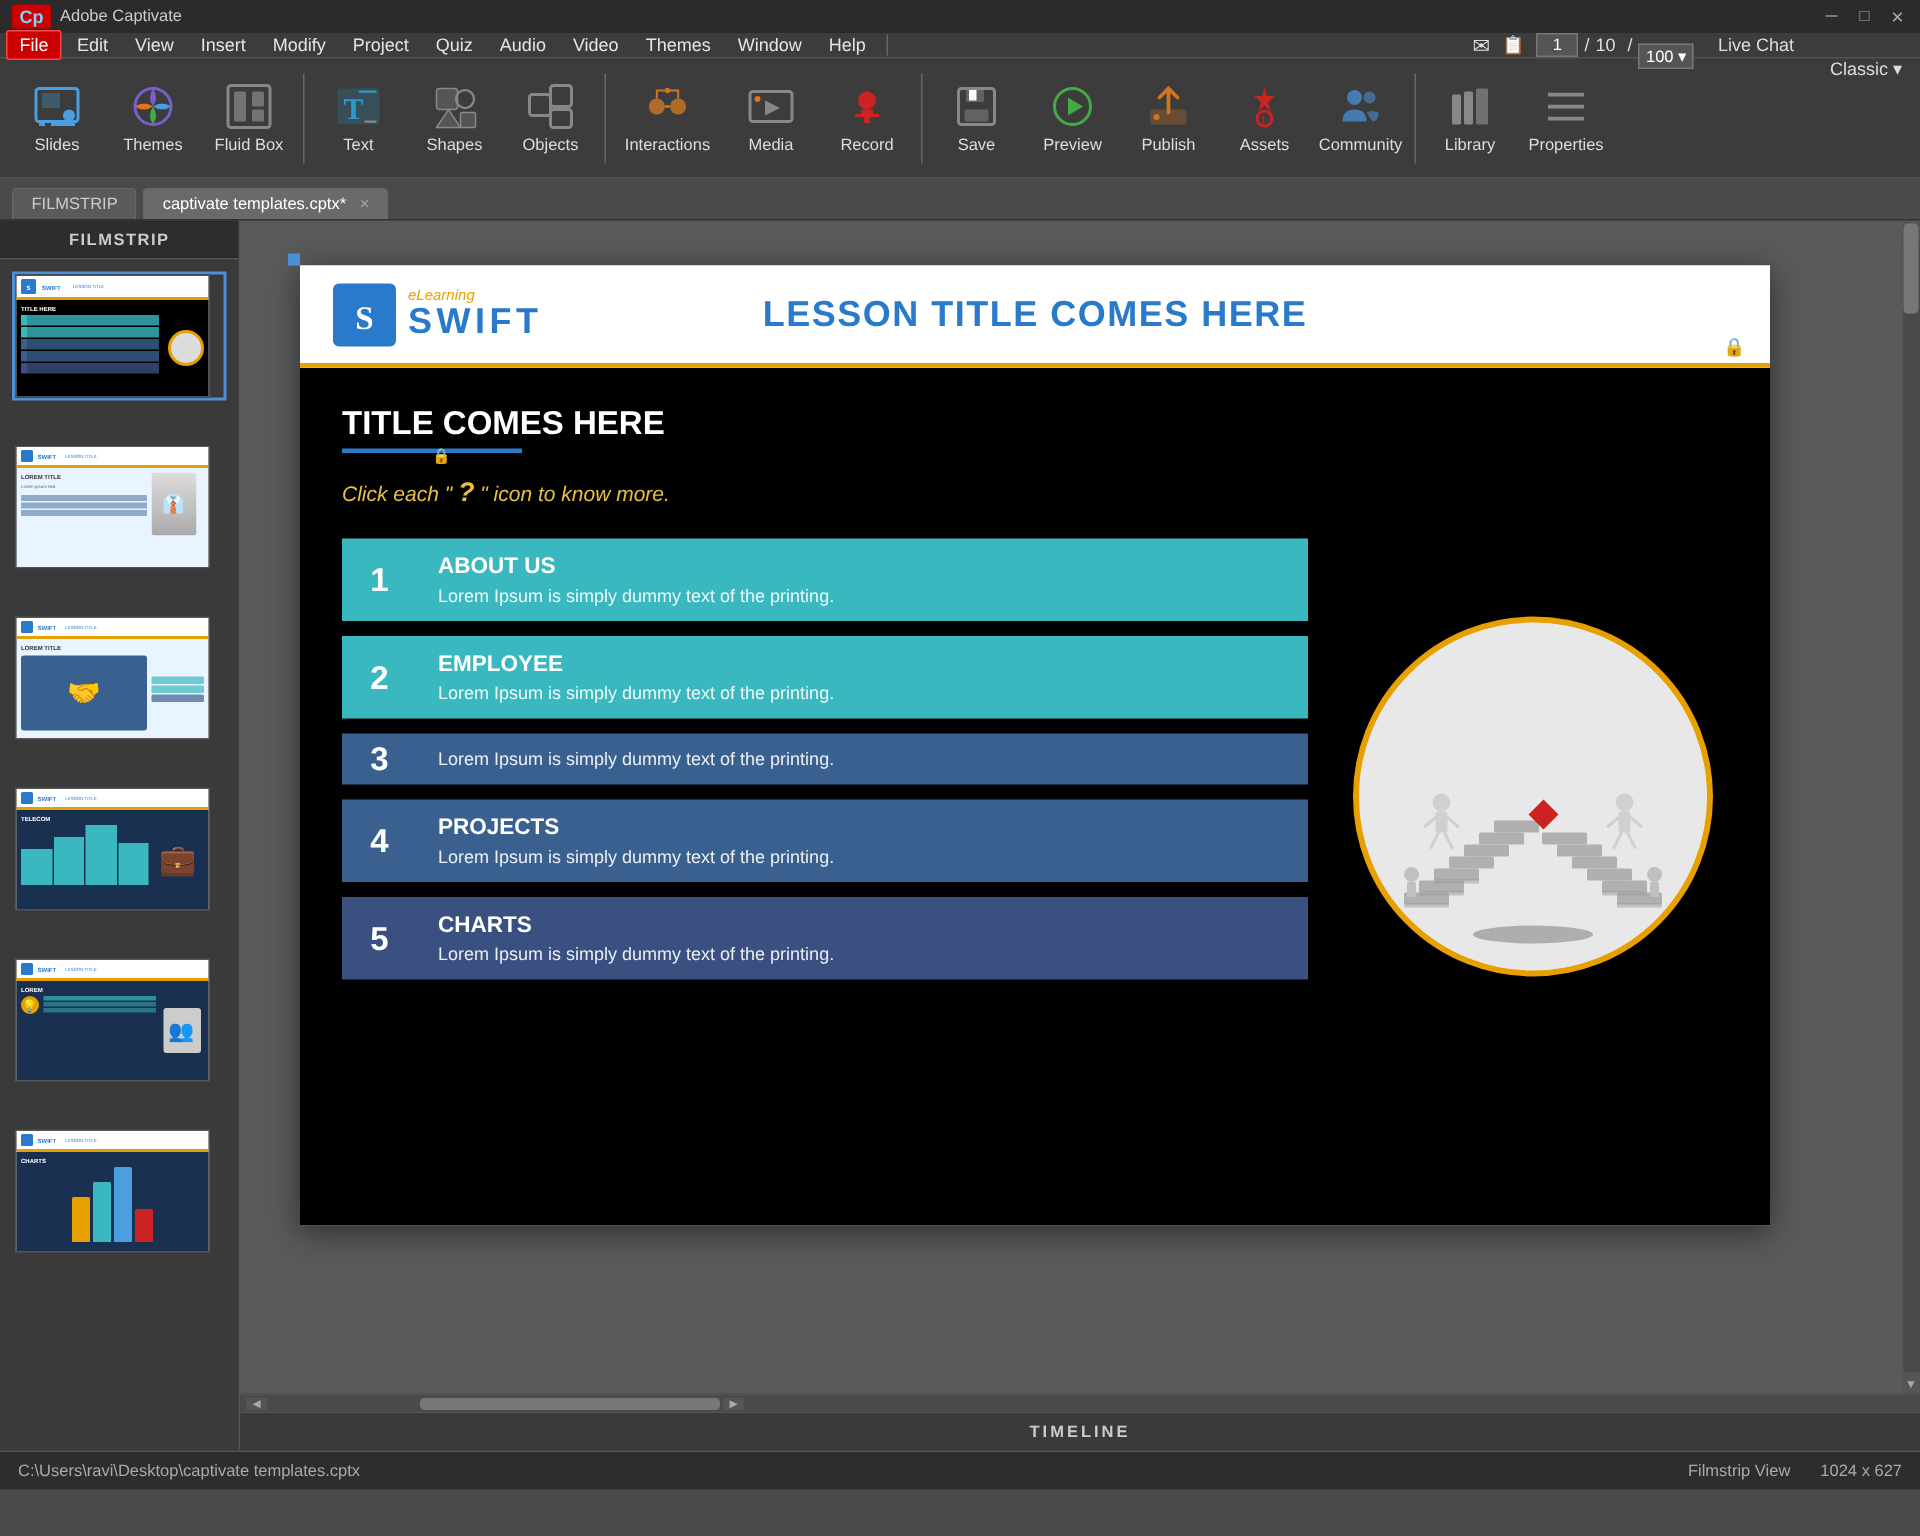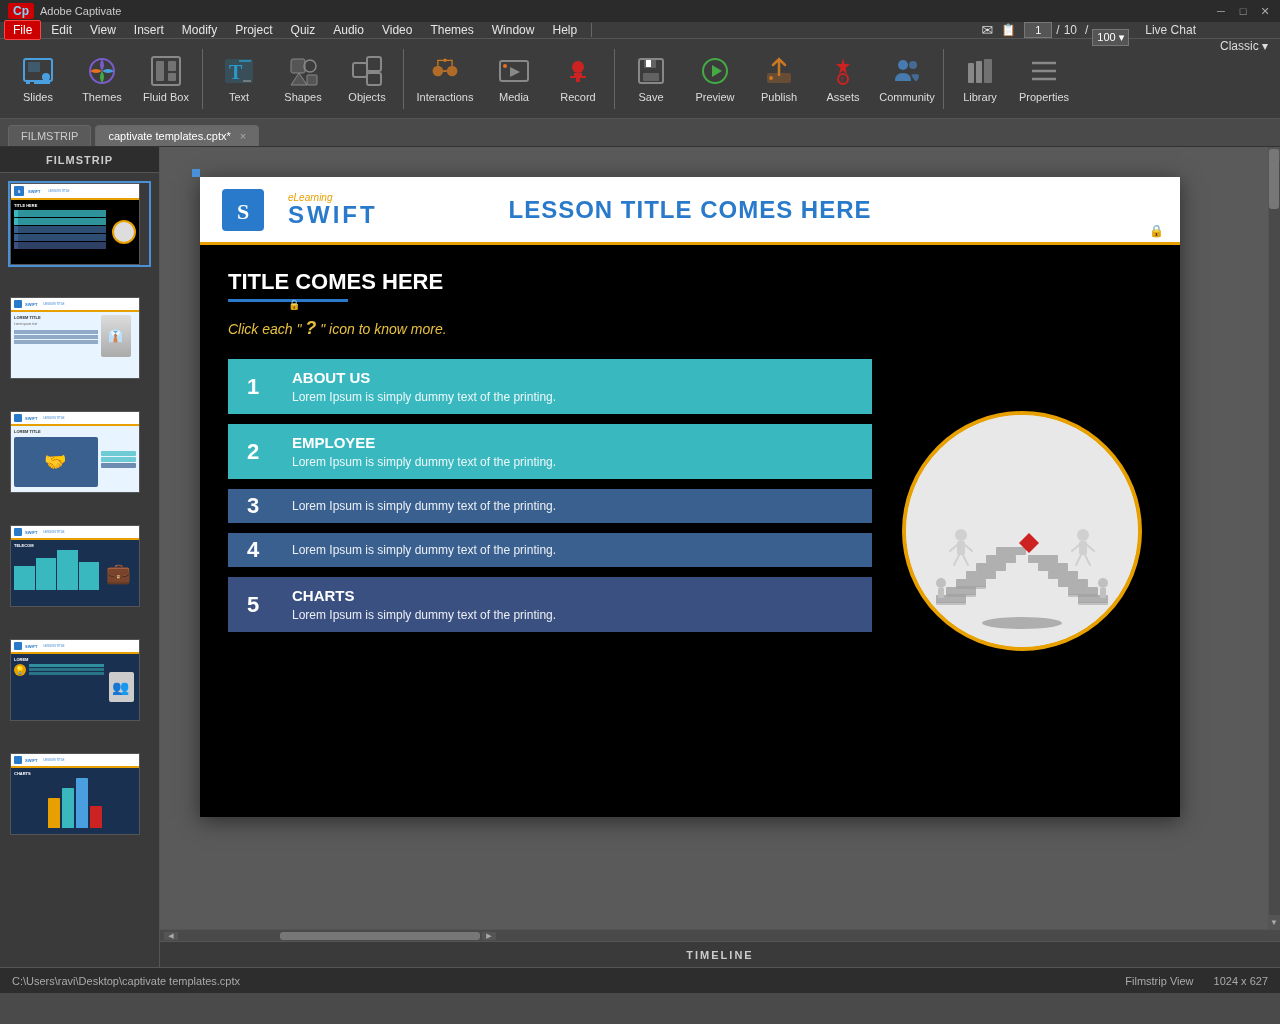--- a/index.html
+++ b/index.html
@@ -820,21 +820,21 @@
             <div class="slide-header">
               <div class="swift-logo">
                 <div style="display:flex;align-items:center;gap:0;">
 
                   <div style="width:46px;height:46px;position:relative;display:flex;align-items:center;justify-content:center;">
                     <svg width="46" height="46" viewBox="0 0 46 46">
                       <rect x="2" y="2" width="42" height="42" rx="4" fill="#2a7acc"></rect>
                       <text x="23" y="32" text-anchor="middle" font-size="22" font-weight="bold" fill="#fff" font-family="serif">S</text>
                     </svg>
                   </div>
-                  <div style="margin-left:22px;">
+                  <div style="margin-left:6px;">
                     <div style="font-size:10px;color:#e8a000;font-style:italic;">eLearning</div>
                     <div style="font-size:24px;color:#2a7acc;font-weight:900;letter-spacing:3px;line-height:1;">SWIFT</div>
                   </div>
                 </div>
               </div>
               <div class="slide-header-title">LESSON TITLE COMES HERE</div>
               <div style="position:absolute;right:16px;bottom:4px;font-size:12px;color:#888;">🔒</div>
             </div>
 
             <div class="slide-body">
@@ -867,20 +867,21 @@
                   <div class="list-item">
                     <div class="list-num dark-blue">3</div>
                     <div class="list-item-content dark-blue">
                       <div class="list-item-desc">Lorem Ipsum is simply dummy text of the printing.</div>
                     </div>
                   </div>
 
                   <div class="list-item">
                     <div class="list-num dark-blue">4</div>
                     <div class="list-item-content dark-blue">
+                      <div class="list-item-title">PROJECTS</div>
                       <div class="list-item-desc">Lorem Ipsum is simply dummy text of the printing.</div>
                     </div>
                   </div>
 
                   <div class="list-item">
                     <div class="list-num medium-blue">5</div>
                     <div class="list-item-content medium-blue">
                       <div class="list-item-title">CHARTS</div>
                       <div class="list-item-desc">Lorem Ipsum is simply dummy text of the printing.</div>
                     </div>

